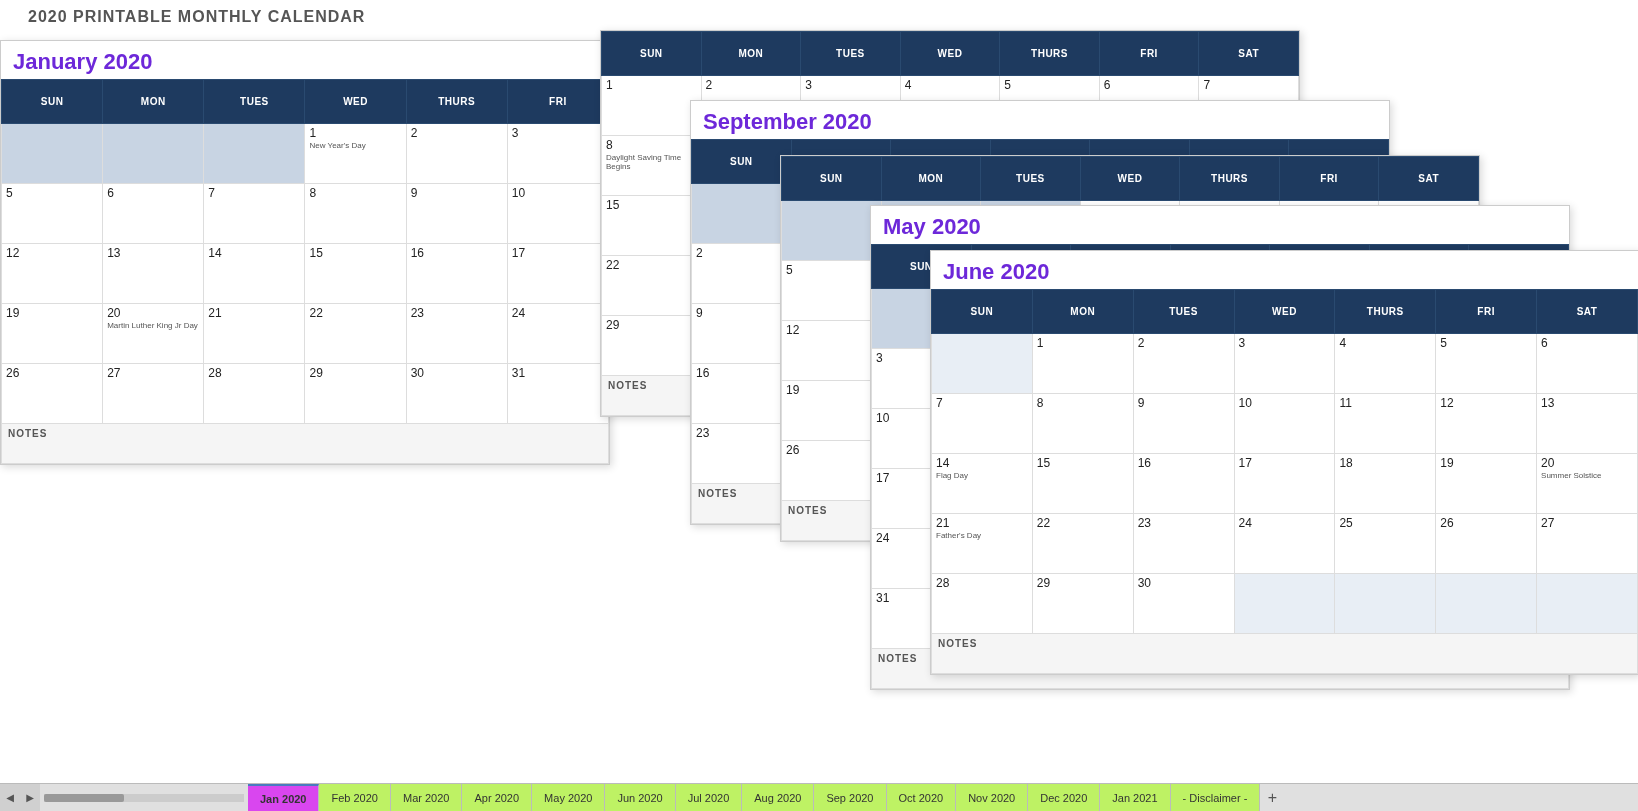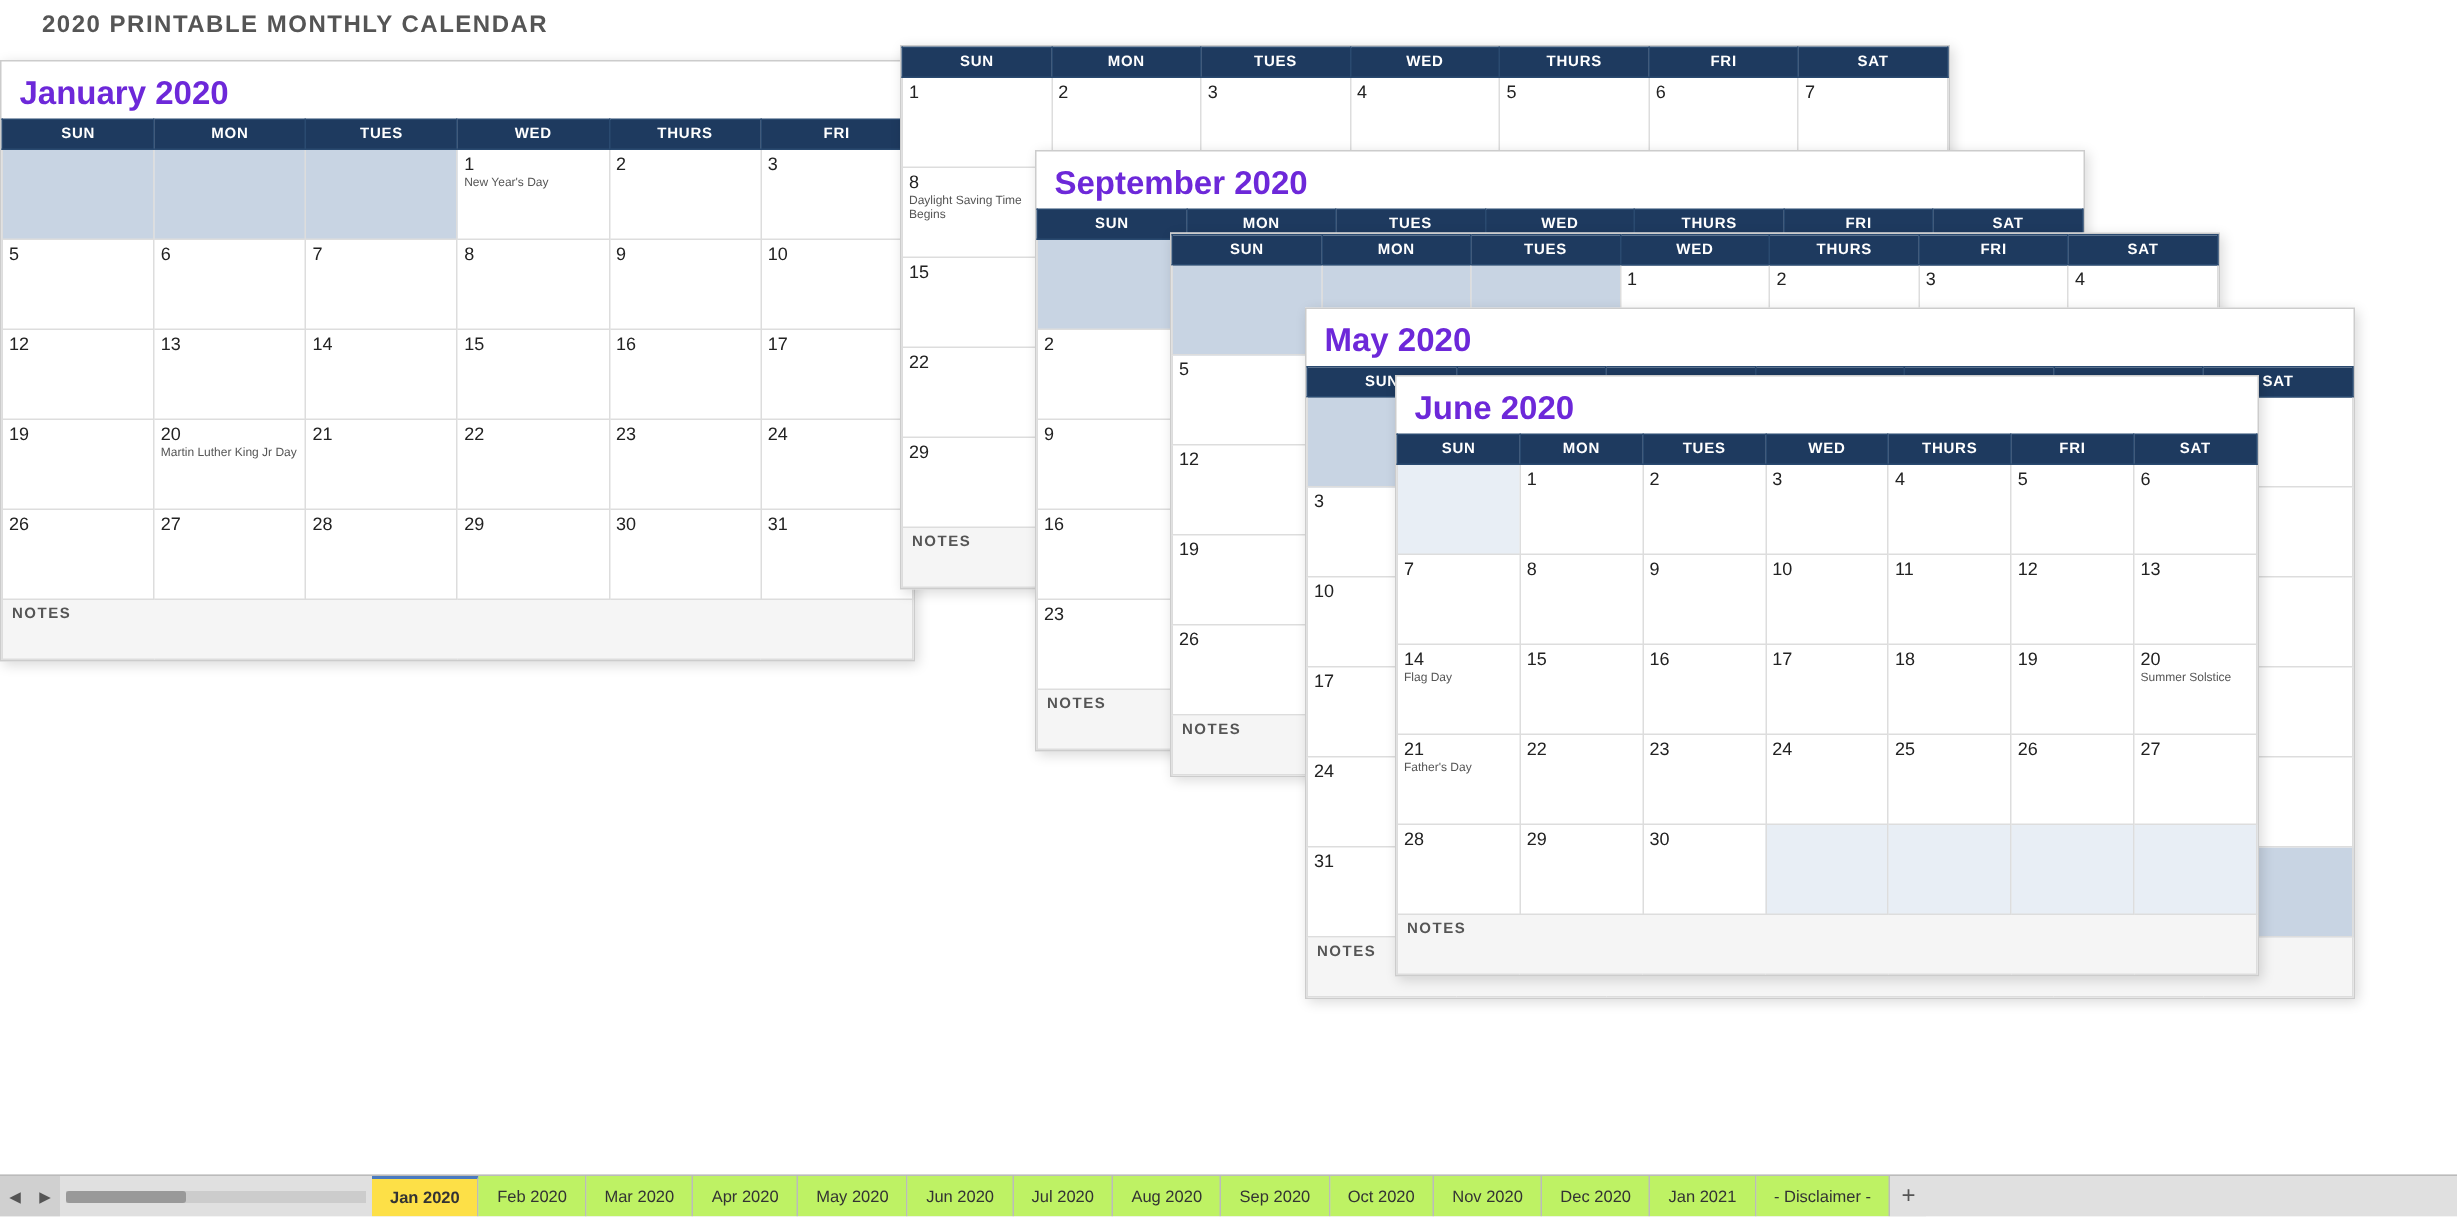--- a/index.html
+++ b/index.html
@@ -46,21 +46,21 @@
       width: 100%;
       border-collapse: collapse;
     }
 
     .cal-grid th {
       background: #1e3a5f;
       color: #fff;
       font-size: 10px;
       font-weight: bold;
       text-align: center;
-      padding: 4px 2px;
+      padding: 16px 2px;
       border: 1px solid #2a4a70;
       letter-spacing: 0.5px;
     }
 
     .cal-grid td {
       border: 1px solid #ddd;
       vertical-align: top;
       padding: 2px 4px;
       font-size: 11px;
       height: 60px;
@@ -137,21 +137,21 @@
       font-size: 11px;
       cursor: pointer;
       border-right: 1px solid #bbb;
       white-space: nowrap;
       color: #333;
       background: #bef264;
       flex-shrink: 0;
     }
 
     .tab-item.active {
-      background: #fde047;
+      background: #d946ef;
       color: #333;
       font-weight: bold;
       border-top: 2px solid #4a7abf;
     }
 
     .tab-add {
       width: 24px;
       height: 28px;
       display: flex;
       align-items: center;
@@ -819,21 +819,21 @@
           <td class="gray-cell"></td>
           <td class="gray-cell"></td>
         </tr>
         <tr class="notes-row">
           <td colspan="7">NOTES</td>
         </tr>
       </tbody>
     </table>
   </div>
 
-  <div class="calendar-card" style="left:930px; top:250px; width:576px; z-index:6;">
+  <div class="calendar-card" style="left:930px; top:250px; width:709px; z-index:6;">
     <div class="cal-month-title">June 2020</div>
     <table class="cal-grid">
       <thead>
         <tr>
           <th>SUN</th>
           <th>MON</th>
           <th>TUES</th>
           <th>WED</th>
           <th>THURS</th>
           <th>FRI</th>

